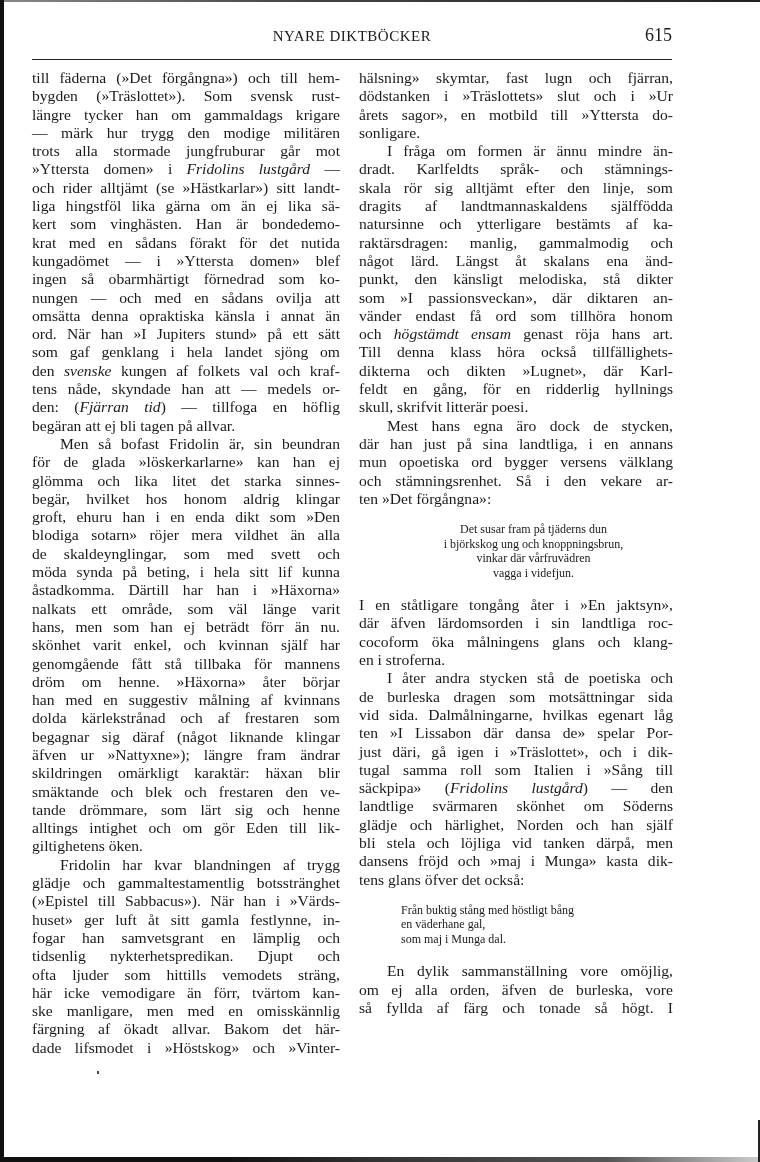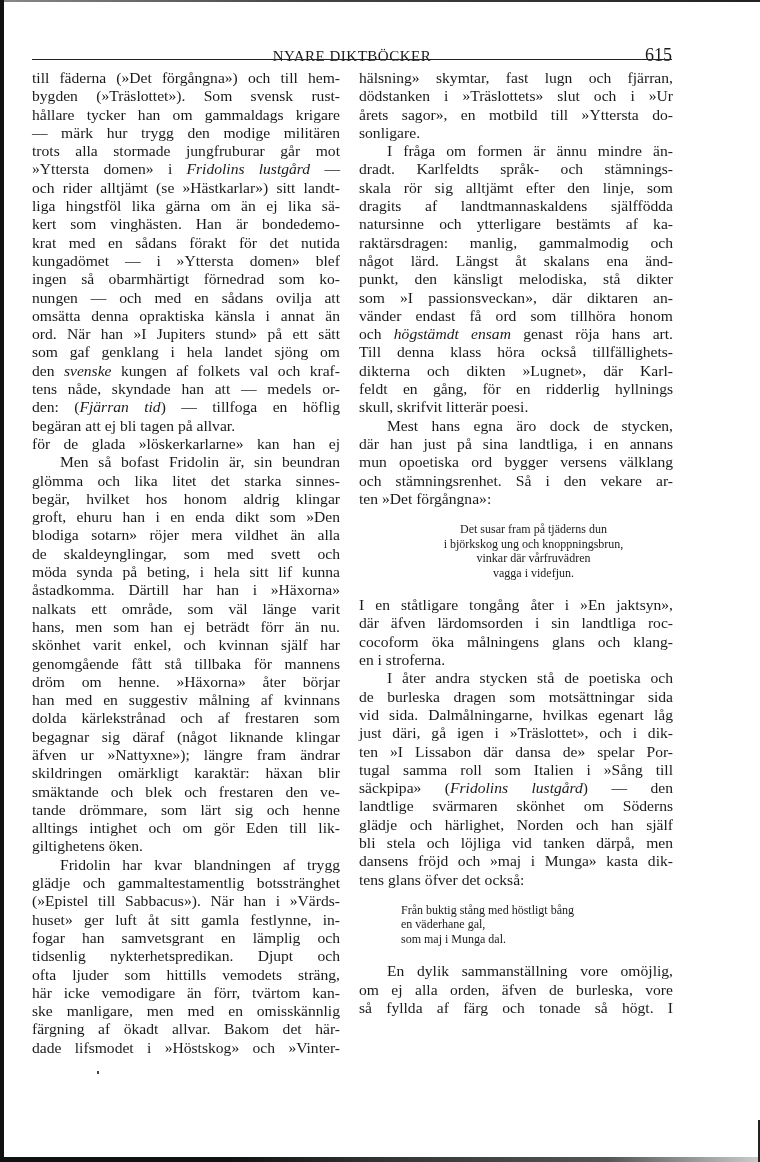--- a/index.html
+++ b/index.html
@@ -34,21 +34,21 @@
       background: linear-gradient(to right, #111 0%, #111 30%, #333 50%, #555 80%, #ccc 100%);
     }
     .frame-right {
       position: absolute;
       right: 0; top: 1120px;
       width: 2px; height: 42px;
       background: #222;
     }
     .page-header {
       position: absolute;
-      left: 32px; top: 44px;
+      left: 32px; top: 24px;
       width: 640px;
       height: 30px;
     }
     .running-title {
       position: absolute;
       left: 0; right: 0;
       top: 4px;
       text-align: center;
       font-size: 15px;
       letter-spacing: 0.5px;
@@ -108,40 +108,40 @@
 
 <div class="page-header">
   <div class="running-title">NYARE DIKTBÖCKER</div>
   <div class="page-number">615</div>
 </div>
 <div class="header-rule"></div>
 
 <div class="column col-left">
   <span class="line">till fäderna (»Det förgångna») och till hem-</span>
   <span class="line">bygden (»Träslottet»). Som svensk rust-</span>
-  <span class="line">hållare tycker han om gammaldags krigare</span>
+  <span class="line">längre tycker han om gammaldags krigare</span>
   <span class="line">— märk hur trygg den modige militären</span>
   <span class="line">trots alla stormade jungfruburar går mot</span>
   <span class="line">»Yttersta domen» i <i>Fridolins lustgård</i> —</span>
   <span class="line">och rider alltjämt (se »Hästkarlar») sitt landt-</span>
   <span class="line">liga hingstföl lika gärna om än ej lika sä-</span>
   <span class="line">kert som vinghästen. Han är bondedemo-</span>
   <span class="line">krat med en sådans förakt för det nutida</span>
   <span class="line">kungadömet — i »Yttersta domen» blef</span>
   <span class="line">ingen så obarmhärtigt förnedrad som ko-</span>
   <span class="line">nungen — och med en sådans ovilja att</span>
   <span class="line">omsätta denna opraktiska känsla i annat än</span>
   <span class="line">ord. När han »I Jupiters stund» på ett sätt</span>
   <span class="line">som gaf genklang i hela landet sjöng om</span>
   <span class="line">den <i>svenske</i> kungen af folkets val och kraf-</span>
   <span class="line">tens nåde, skyndade han att — medels or-</span>
   <span class="line">den: (<i>Fjärran tid</i>) — tillfoga en höflig</span>
   <span class="line last">begäran att ej bli tagen på allvar.</span>
+  <span class="line indent">Men så bofast Fridolin är, sin beundran</span>
   <span class="line">för de glada »löskerkarlarne» kan han ej</span>
-  <span class="line indent">Men så bofast Fridolin är, sin beundran</span>
   <span class="line">glömma och lika litet det starka sinnes-</span>
   <span class="line">begär, hvilket hos honom aldrig klingar</span>
   <span class="line">groft, ehuru han i en enda dikt som »Den</span>
   <span class="line">blodiga sotarn» röjer mera vildhet än alla</span>
   <span class="line">de skaldeynglingar, som med svett och</span>
   <span class="line">möda synda på beting, i hela sitt lif kunna</span>
   <span class="line">åstadkomma. Därtill har han i »Häxorna»</span>
   <span class="line">nalkats ett område, som väl länge varit</span>
   <span class="line">hans, men som han ej beträdt förr än nu.</span>
   <span class="line">skönhet varit enkel, och kvinnan själf har</span>
@@ -209,22 +209,22 @@
   <div>
     <span class="line">I en ståtligare tongång åter i »En jaktsyn»,</span>
     <span class="line">där äfven lärdomsorden i sin landtliga roc-</span>
     <span class="line">cocoform öka målningens glans och klang-</span>
     <span class="line last">en i stroferna.</span>
   </div>
   <div>
     <span class="line indent">I åter andra stycken stå de poetiska och</span>
     <span class="line">de burleska dragen som motsättningar sida</span>
     <span class="line">vid sida. Dalmålningarne, hvilkas egenart låg</span>
+    <span class="line">ten »I Lissabon där dansa de» spelar Por-</span>
     <span class="line">just däri, gå igen i »Träslottet», och i dik-</span>
-    <span class="line">ten »I Lissabon där dansa de» spelar Por-</span>
     <span class="line">tugal samma roll som Italien i »Sång till</span>
     <span class="line">säckpipa» (<i>Fridolins lustgård</i>) — den</span>
     <span class="line">landtlige svärmaren skönhet om Söderns</span>
     <span class="line">glädje och härlighet, Norden och han själf</span>
     <span class="line">bli stela och löjliga vid tanken därpå, men</span>
     <span class="line">dansens fröjd och »maj i Munga» kasta dik-</span>
     <span class="line last">tens glans öfver det också:</span>
   </div>
   <div class="verse verse-2">
     <span class="vline">Från buktig stång med höstligt bång</span>

